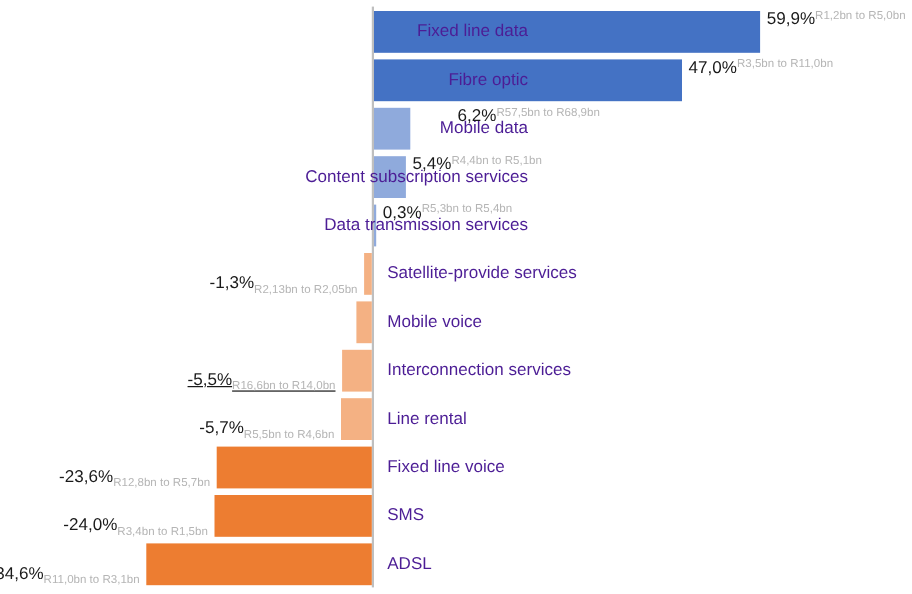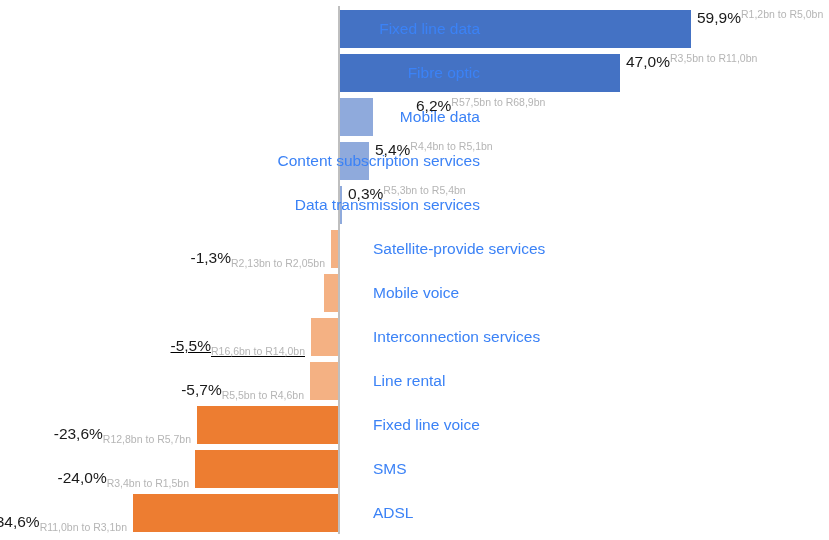--- a/index.html
+++ b/index.html
@@ -39,33 +39,32 @@
     height: 38px;
   }
   
   .cat-label {
     position: absolute;
     top: 0;
     height: 42px;
     display: flex;
     align-items: center;
     font-size: 15.5px;
-    color: #3b82f6;
+    color: #4c1d95;
     white-space: nowrap;
   }
   .cat-left {
     right: 349px;
     justify-content: flex-end;
     text-align: right;
   }
   .cat-right {
     left: 352px;
     justify-content: flex-start;
     text-align: center;
-    margin-left: 21px;
   }
   
   .val-block {
     position: absolute;
     top: 0;
     height: 42px;
     display: flex;
     justify-content: center;
     white-space: nowrap;
   }

